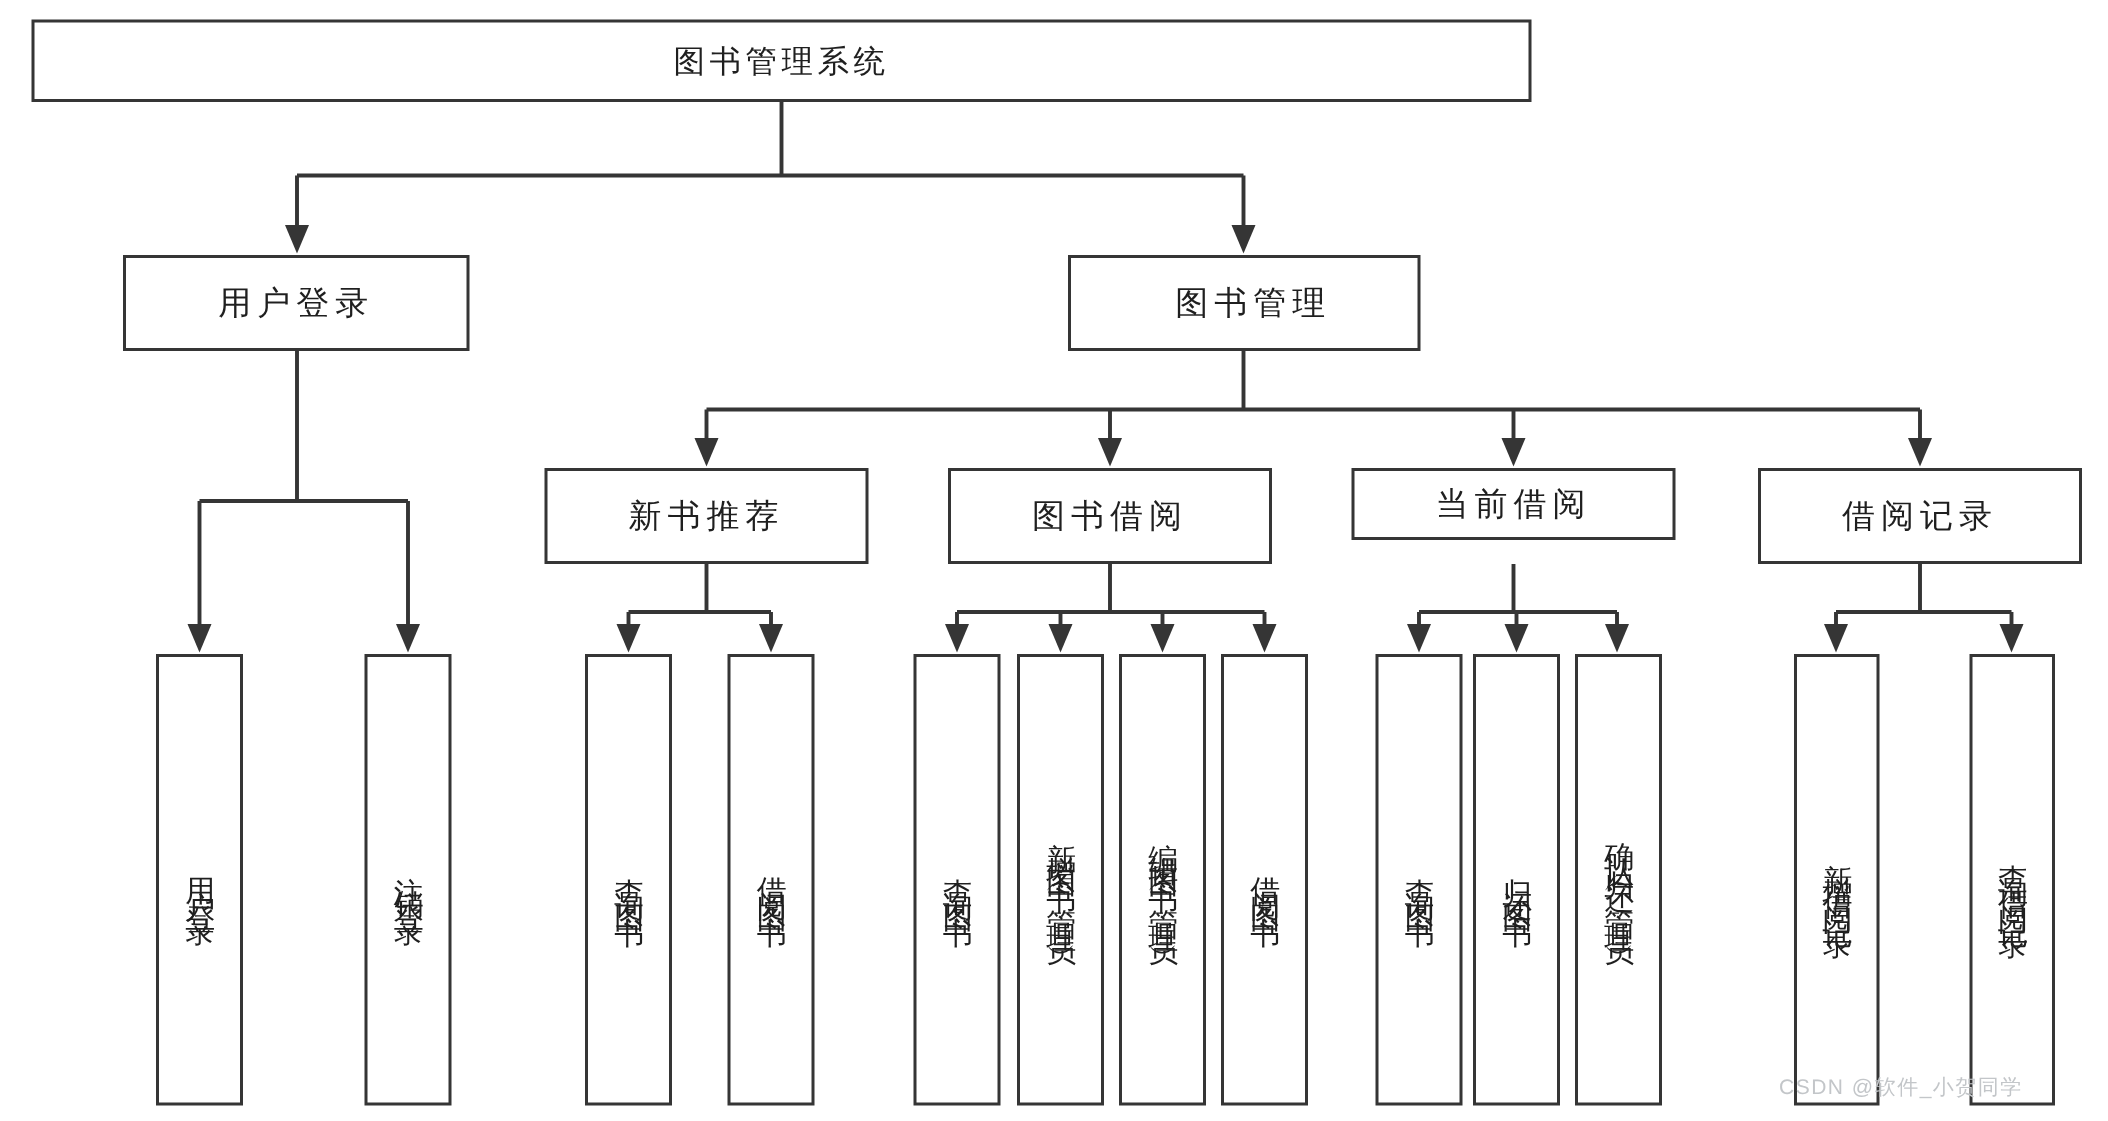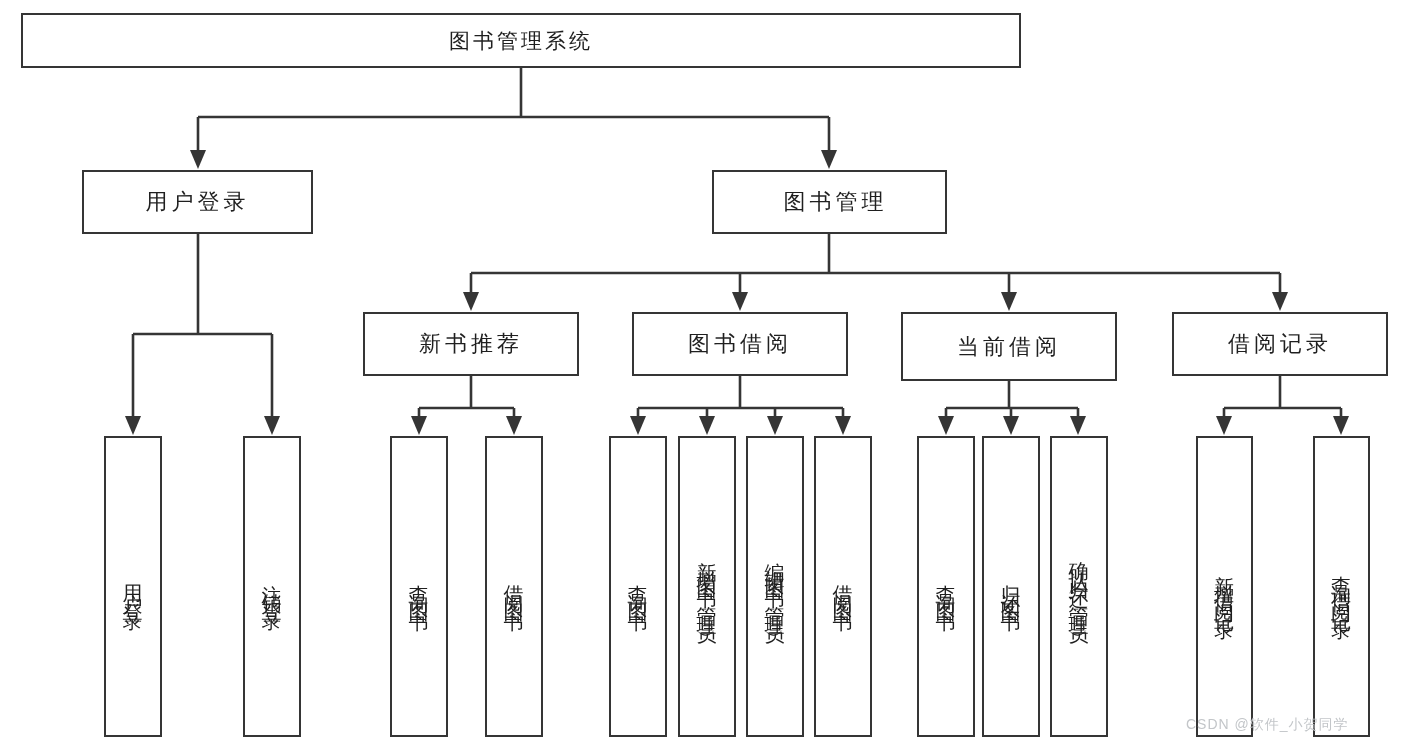--- a/index.html
+++ b/index.html
@@ -95,21 +95,21 @@
     </g>
   </svg>
 
   <div class="node h-node top-node" style="left:21px;top:13px;width:1000px;height:55px;">图书管理系统</div>
 
   <div class="node h-node" style="left:82px;top:170px;width:231px;height:64px;">用户登录</div>
   <div class="node h-node" style="left:712px;top:170px;width:235px;height:64px;padding-left:12px;">图书管理</div>
 
   <div class="node h-node" style="left:363px;top:312px;width:216px;height:64px;">新书推荐</div>
   <div class="node h-node" style="left:632px;top:312px;width:216px;height:64px;">图书借阅</div>
-  <div class="node h-node" style="left:901px;top:312px;width:216px;height:69px;">当前借阅</div>
+  <div class="node h-node" style="left:901px;top:312px;width:216px;height:48px;">当前借阅</div>
   <div class="node h-node" style="left:1172px;top:312px;width:216px;height:64px;">借阅记录</div>
 
   <div class="node v-node" style="left:104px;top:436px;width:58px;height:301px;">
     <span>用户登录</span>
   </div>
   <div class="node v-node" style="left:243px;top:436px;width:58px;height:301px;">
     <span>注销登录</span>
   </div>
 
   <div class="node v-node" style="left:390px;top:436px;width:58px;height:301px;">

